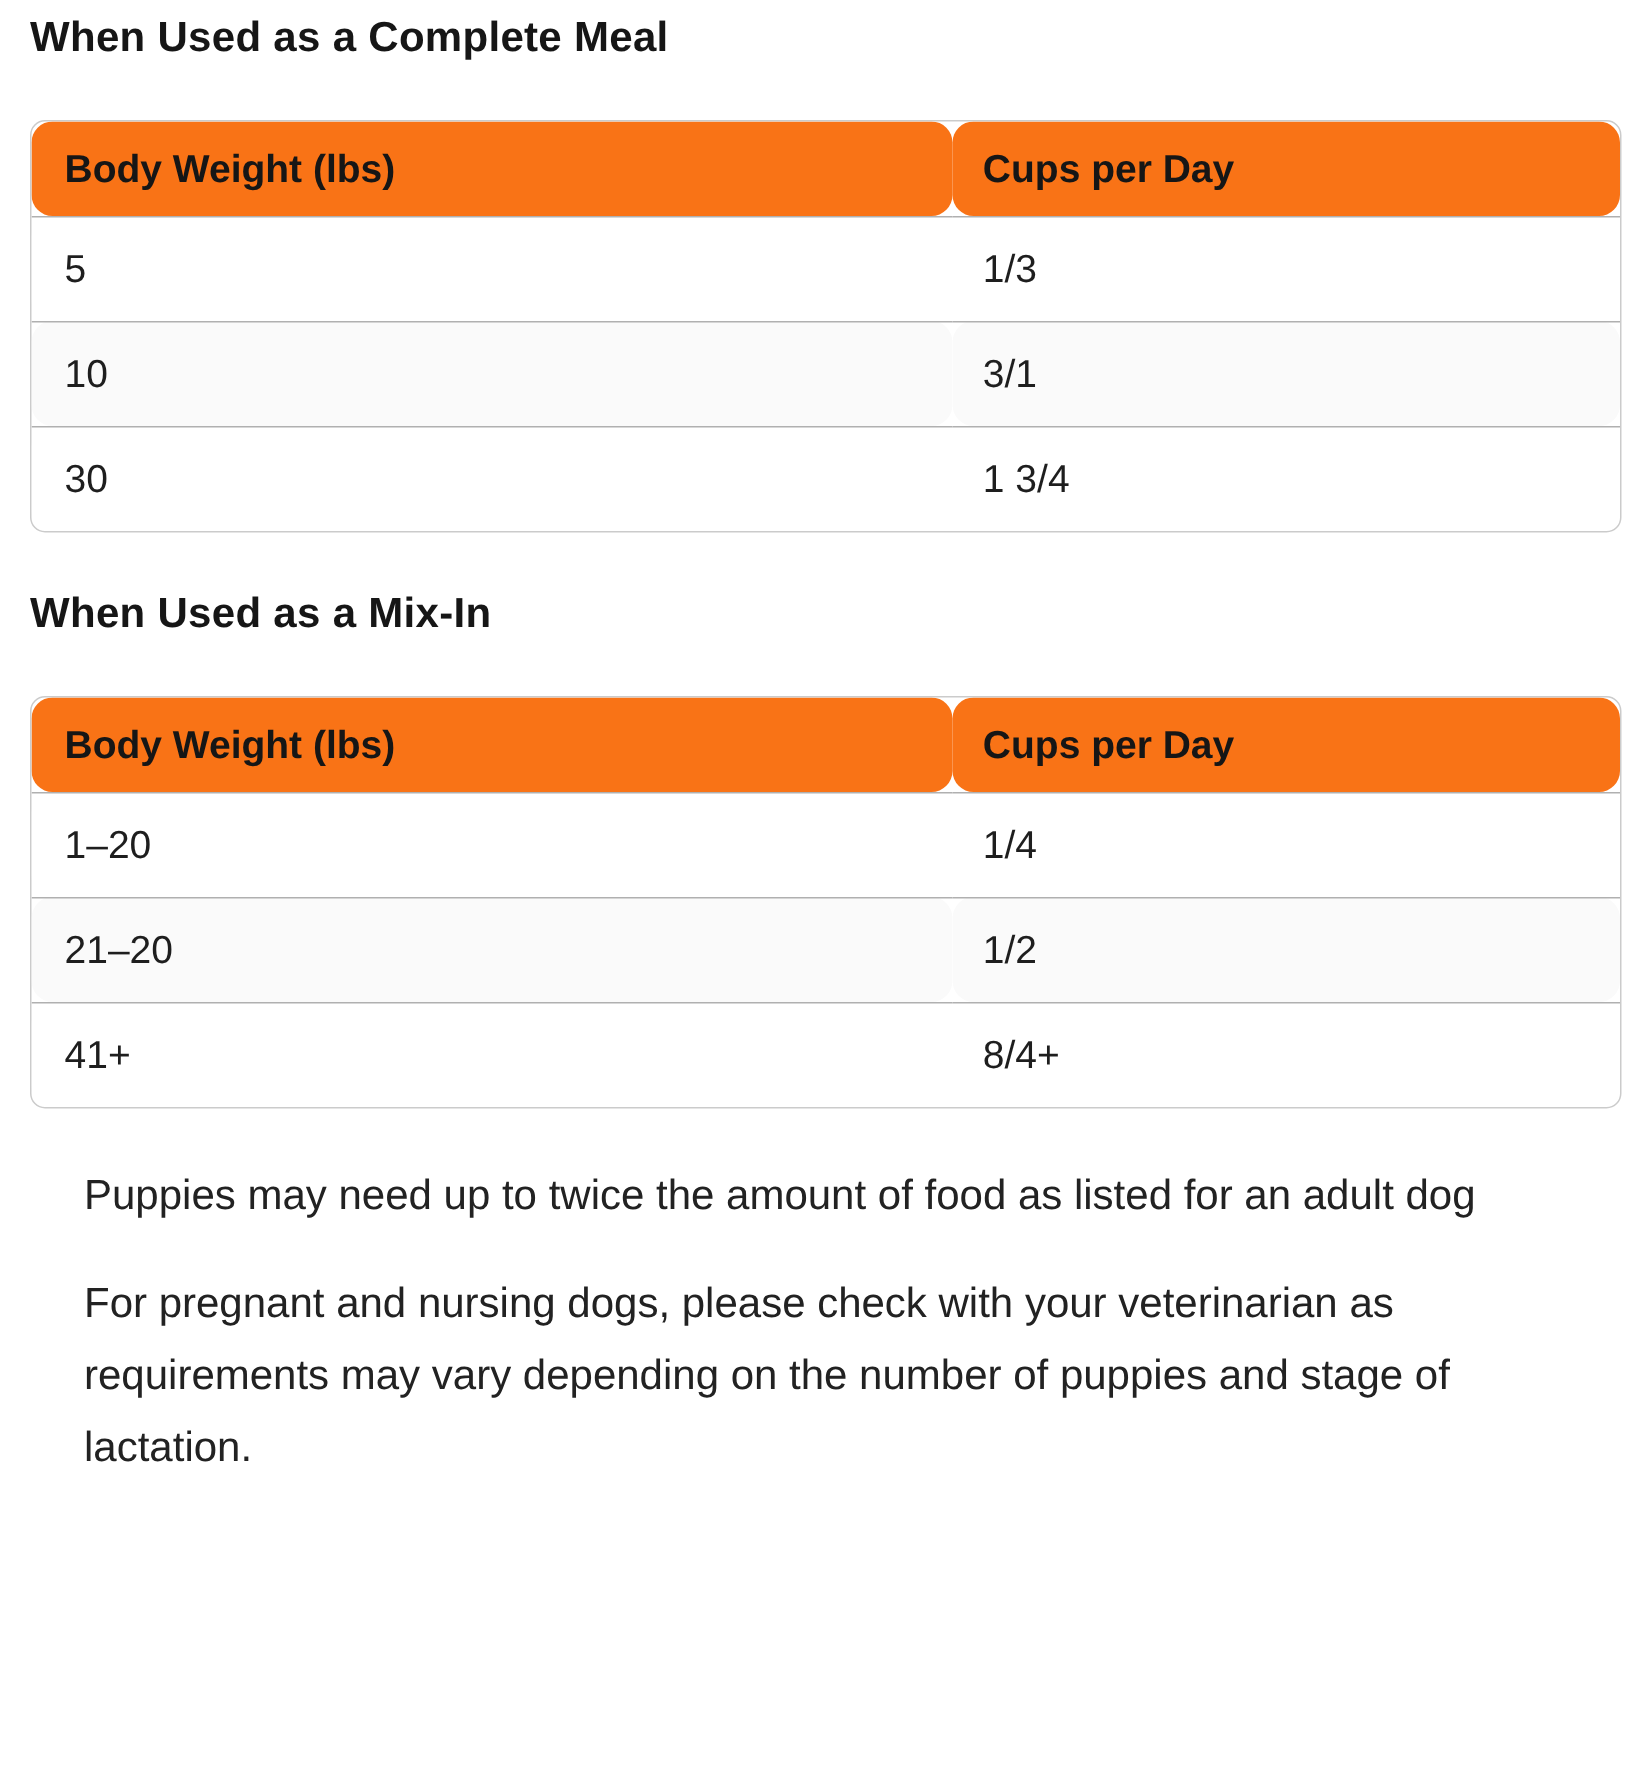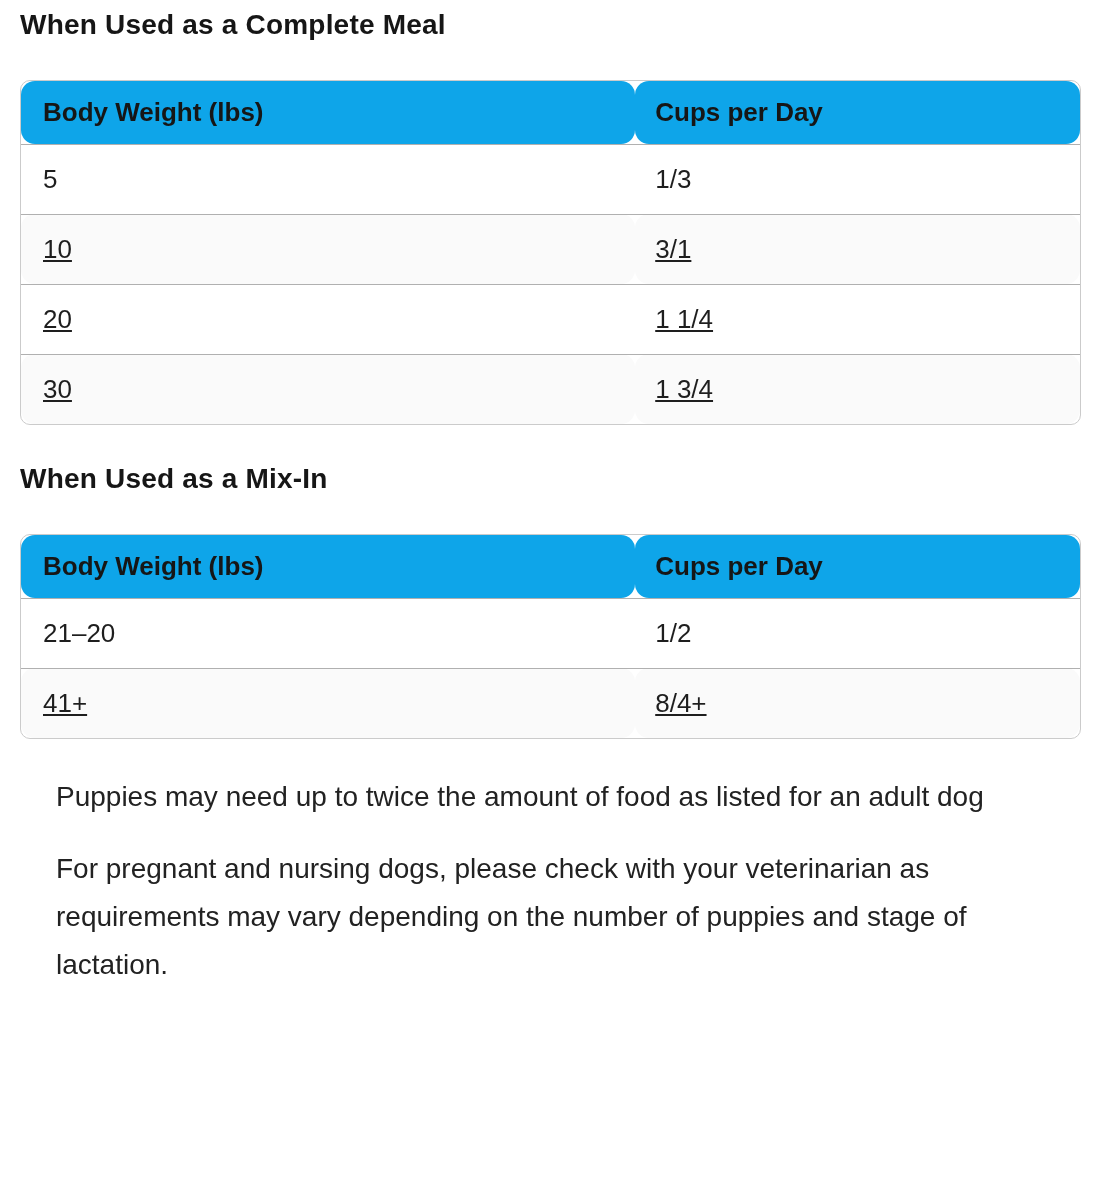--- a/index.html
+++ b/index.html
@@ -35,36 +35,36 @@
     width: 100%;
     border-collapse: collapse;
     font-size: 26px;
     color: #1e1e1e;
   }
   table.feeding-table col.col-weight { width: 58%; }
   table.feeding-table col.col-cups   { width: 42%; }
   table.feeding-table th {
     text-align: left;
     font-weight: 700;
-    background: #0ea5e9;
+    background: #f97316;
     height: 63px;
     padding: 0 0 0 22px;
     border-bottom: 1px solid #b0b0b0;
     color: #161616;
   }
   table.feeding-table th.cups-header { padding-left: 20px; }
   table.feeding-table td {
     height: 70px;
     padding: 0 0 0 22px;
     font-weight: 400;
   }
   table.feeding-table td.cups-cell { padding-left: 20px; }
   table.feeding-table tbody tr { background: #ffffff; }
   table.feeding-table tbody tr:nth-child(even) { background: #fafafa; }
-  table.feeding-table tbody tr + tr td { border-top: 1px solid #b0b0b0; text-decoration: underline; }
+  table.feeding-table tbody tr + tr td { border-top: 1px solid #b0b0b0; }
   .notes { margin-top: 34px; }
   p.note {
     font-size: 28px;
     font-weight: 400;
     line-height: 48px;
     color: #222222;
     max-width: 1061px;
     margin-left: 36px;
   }
   p.note + p.note { margin-top: 24px; }
@@ -92,24 +92,20 @@
         <tbody>
           <tr>
             <td>5</td>
             <td class="cups-cell">1/3</td>
           </tr>
           <tr>
             <td>10</td>
             <td class="cups-cell">3/1</td>
           </tr>
           <tr>
-            <td>20</td>
-            <td class="cups-cell">1 1/4</td>
-          </tr>
-          <tr>
             <td>30</td>
             <td class="cups-cell">1 3/4</td>
           </tr>
         </tbody>
       </table>
     </div>
   </div>
 
   <div class="section">
     <h2 class="section-heading">When Used as a Mix-In</h2>
@@ -121,20 +117,24 @@
             <col class="col-cups">
           </colgroup>
         <thead>
           <tr>
             <th>Body Weight (lbs)</th>
             <th class="cups-header">Cups per Day</th>
           </tr>
         </thead>
         <tbody>
           <tr>
+            <td>1–20</td>
+            <td class="cups-cell">1/4</td>
+          </tr>
+          <tr>
             <td>21–20</td>
             <td class="cups-cell">1/2</td>
           </tr>
           <tr>
             <td>41+</td>
             <td class="cups-cell">8/4+</td>
           </tr>
         </tbody>
       </table>
     </div>

